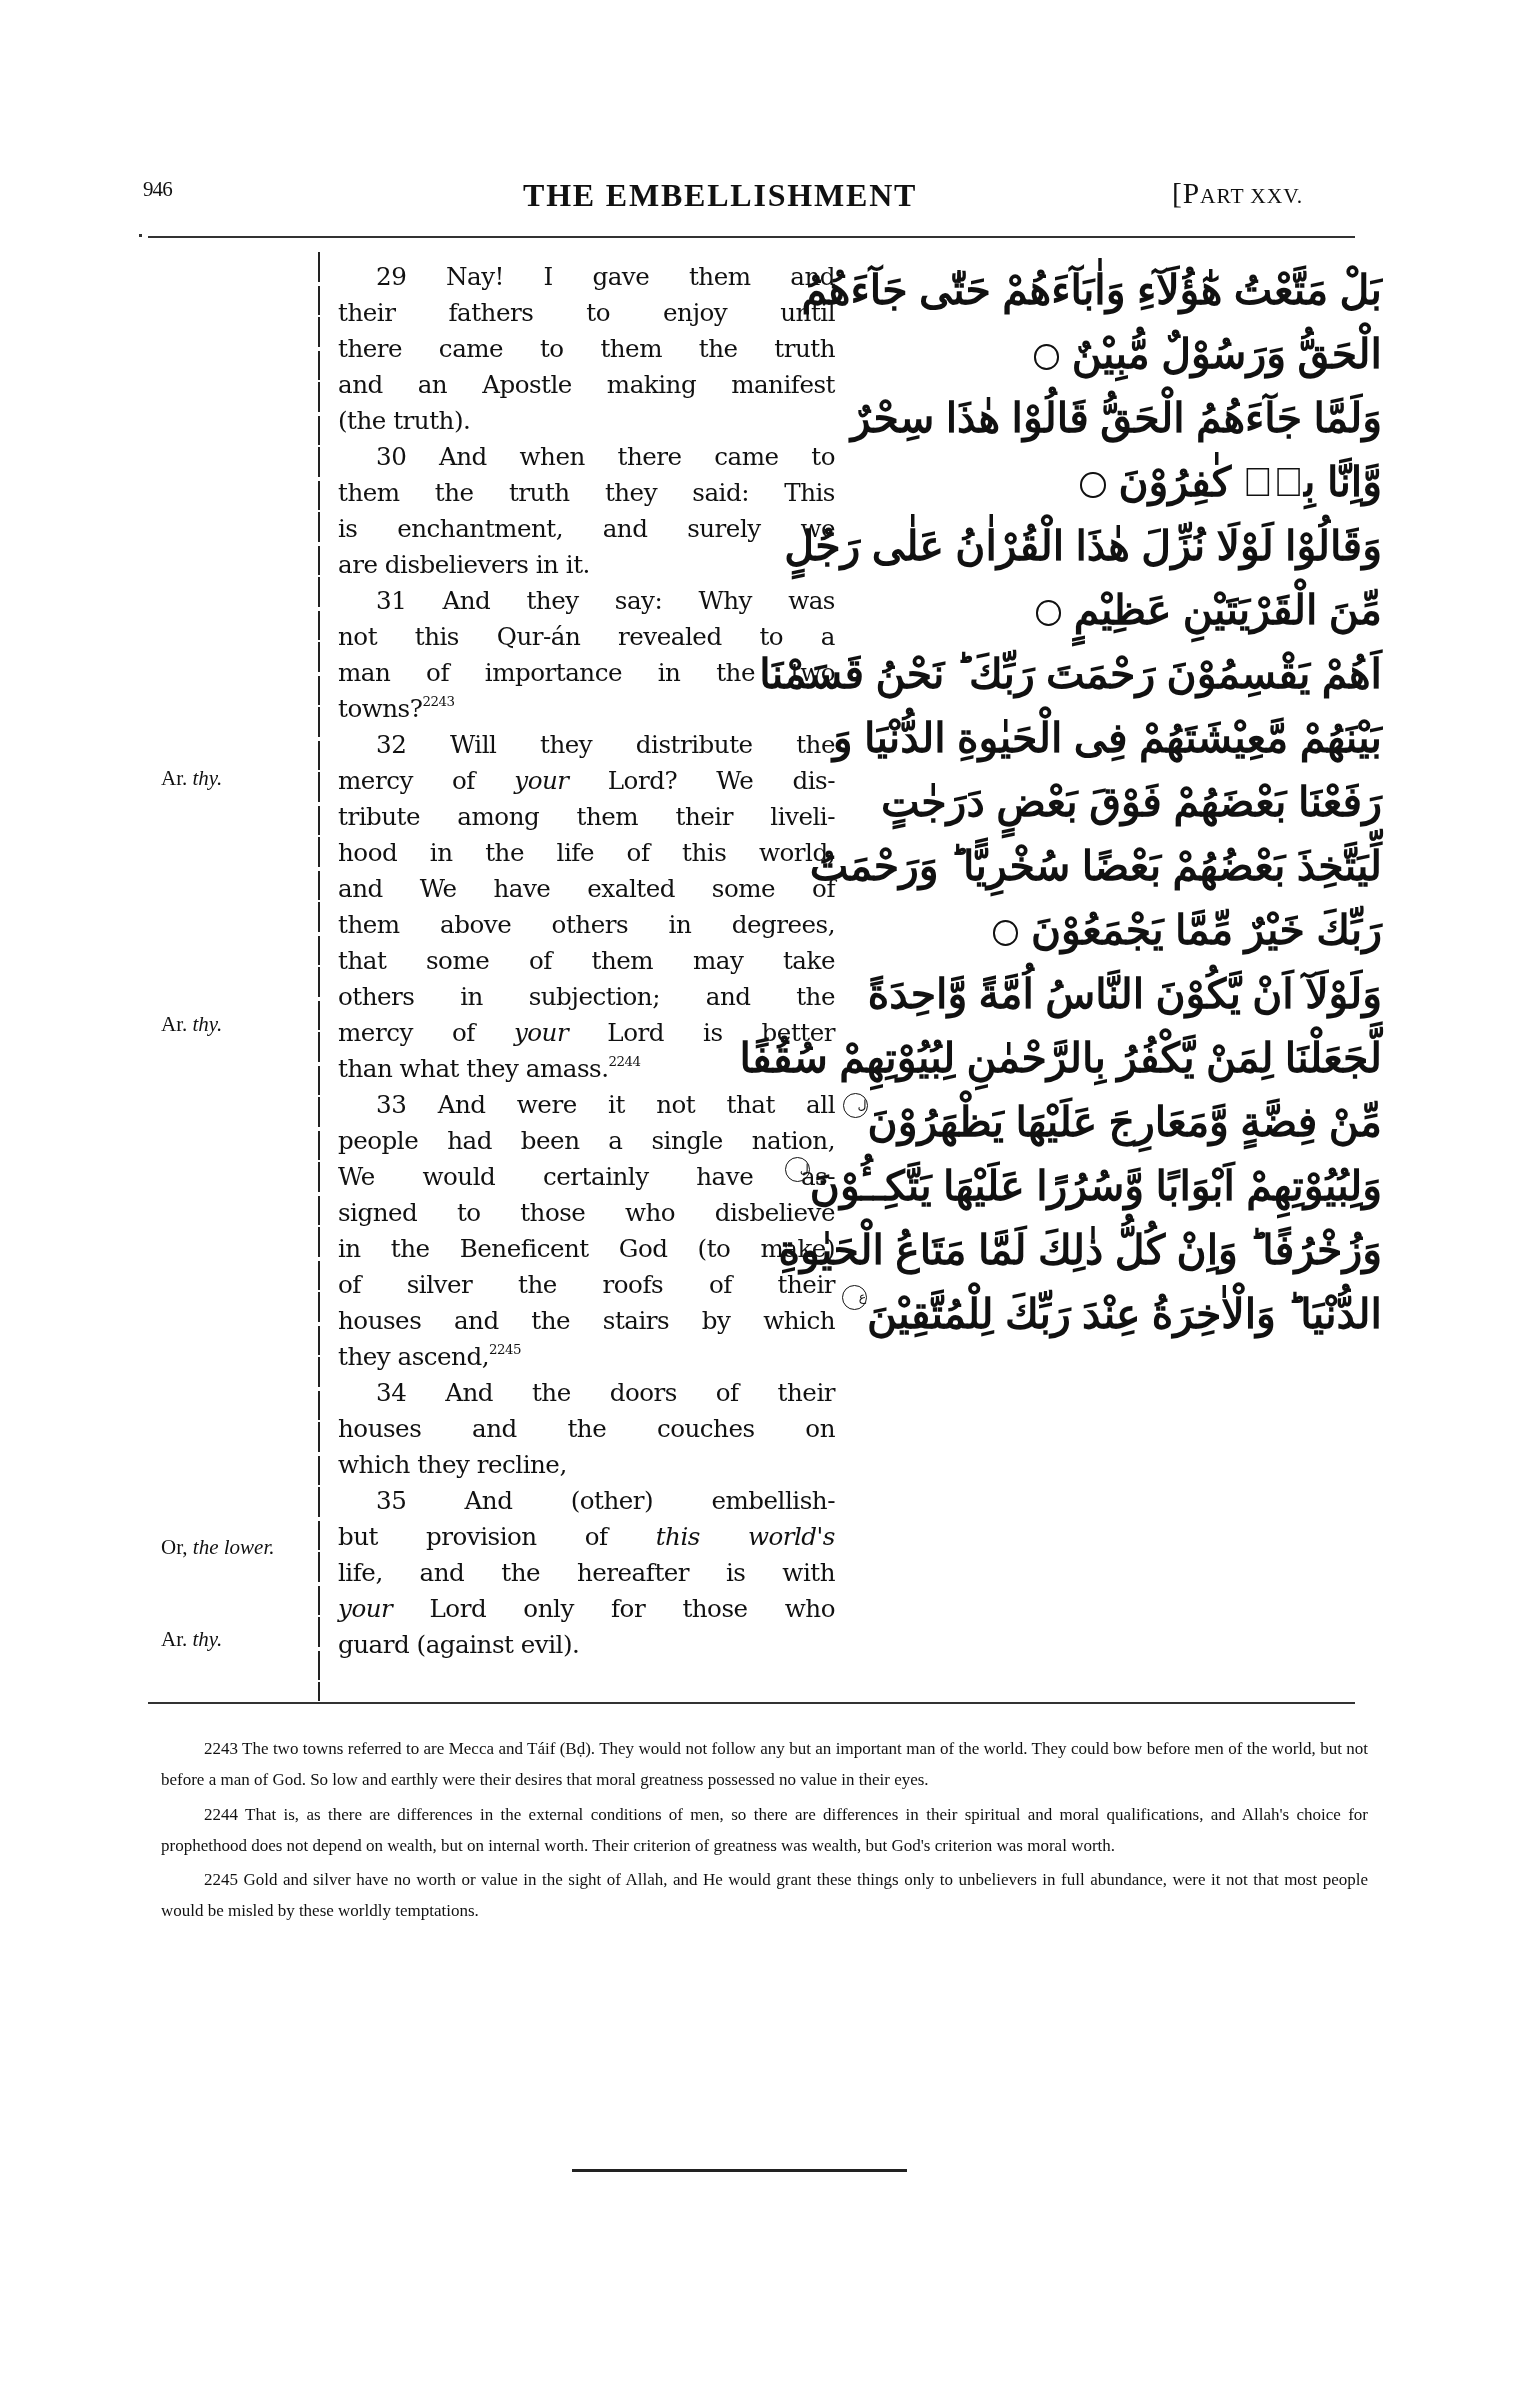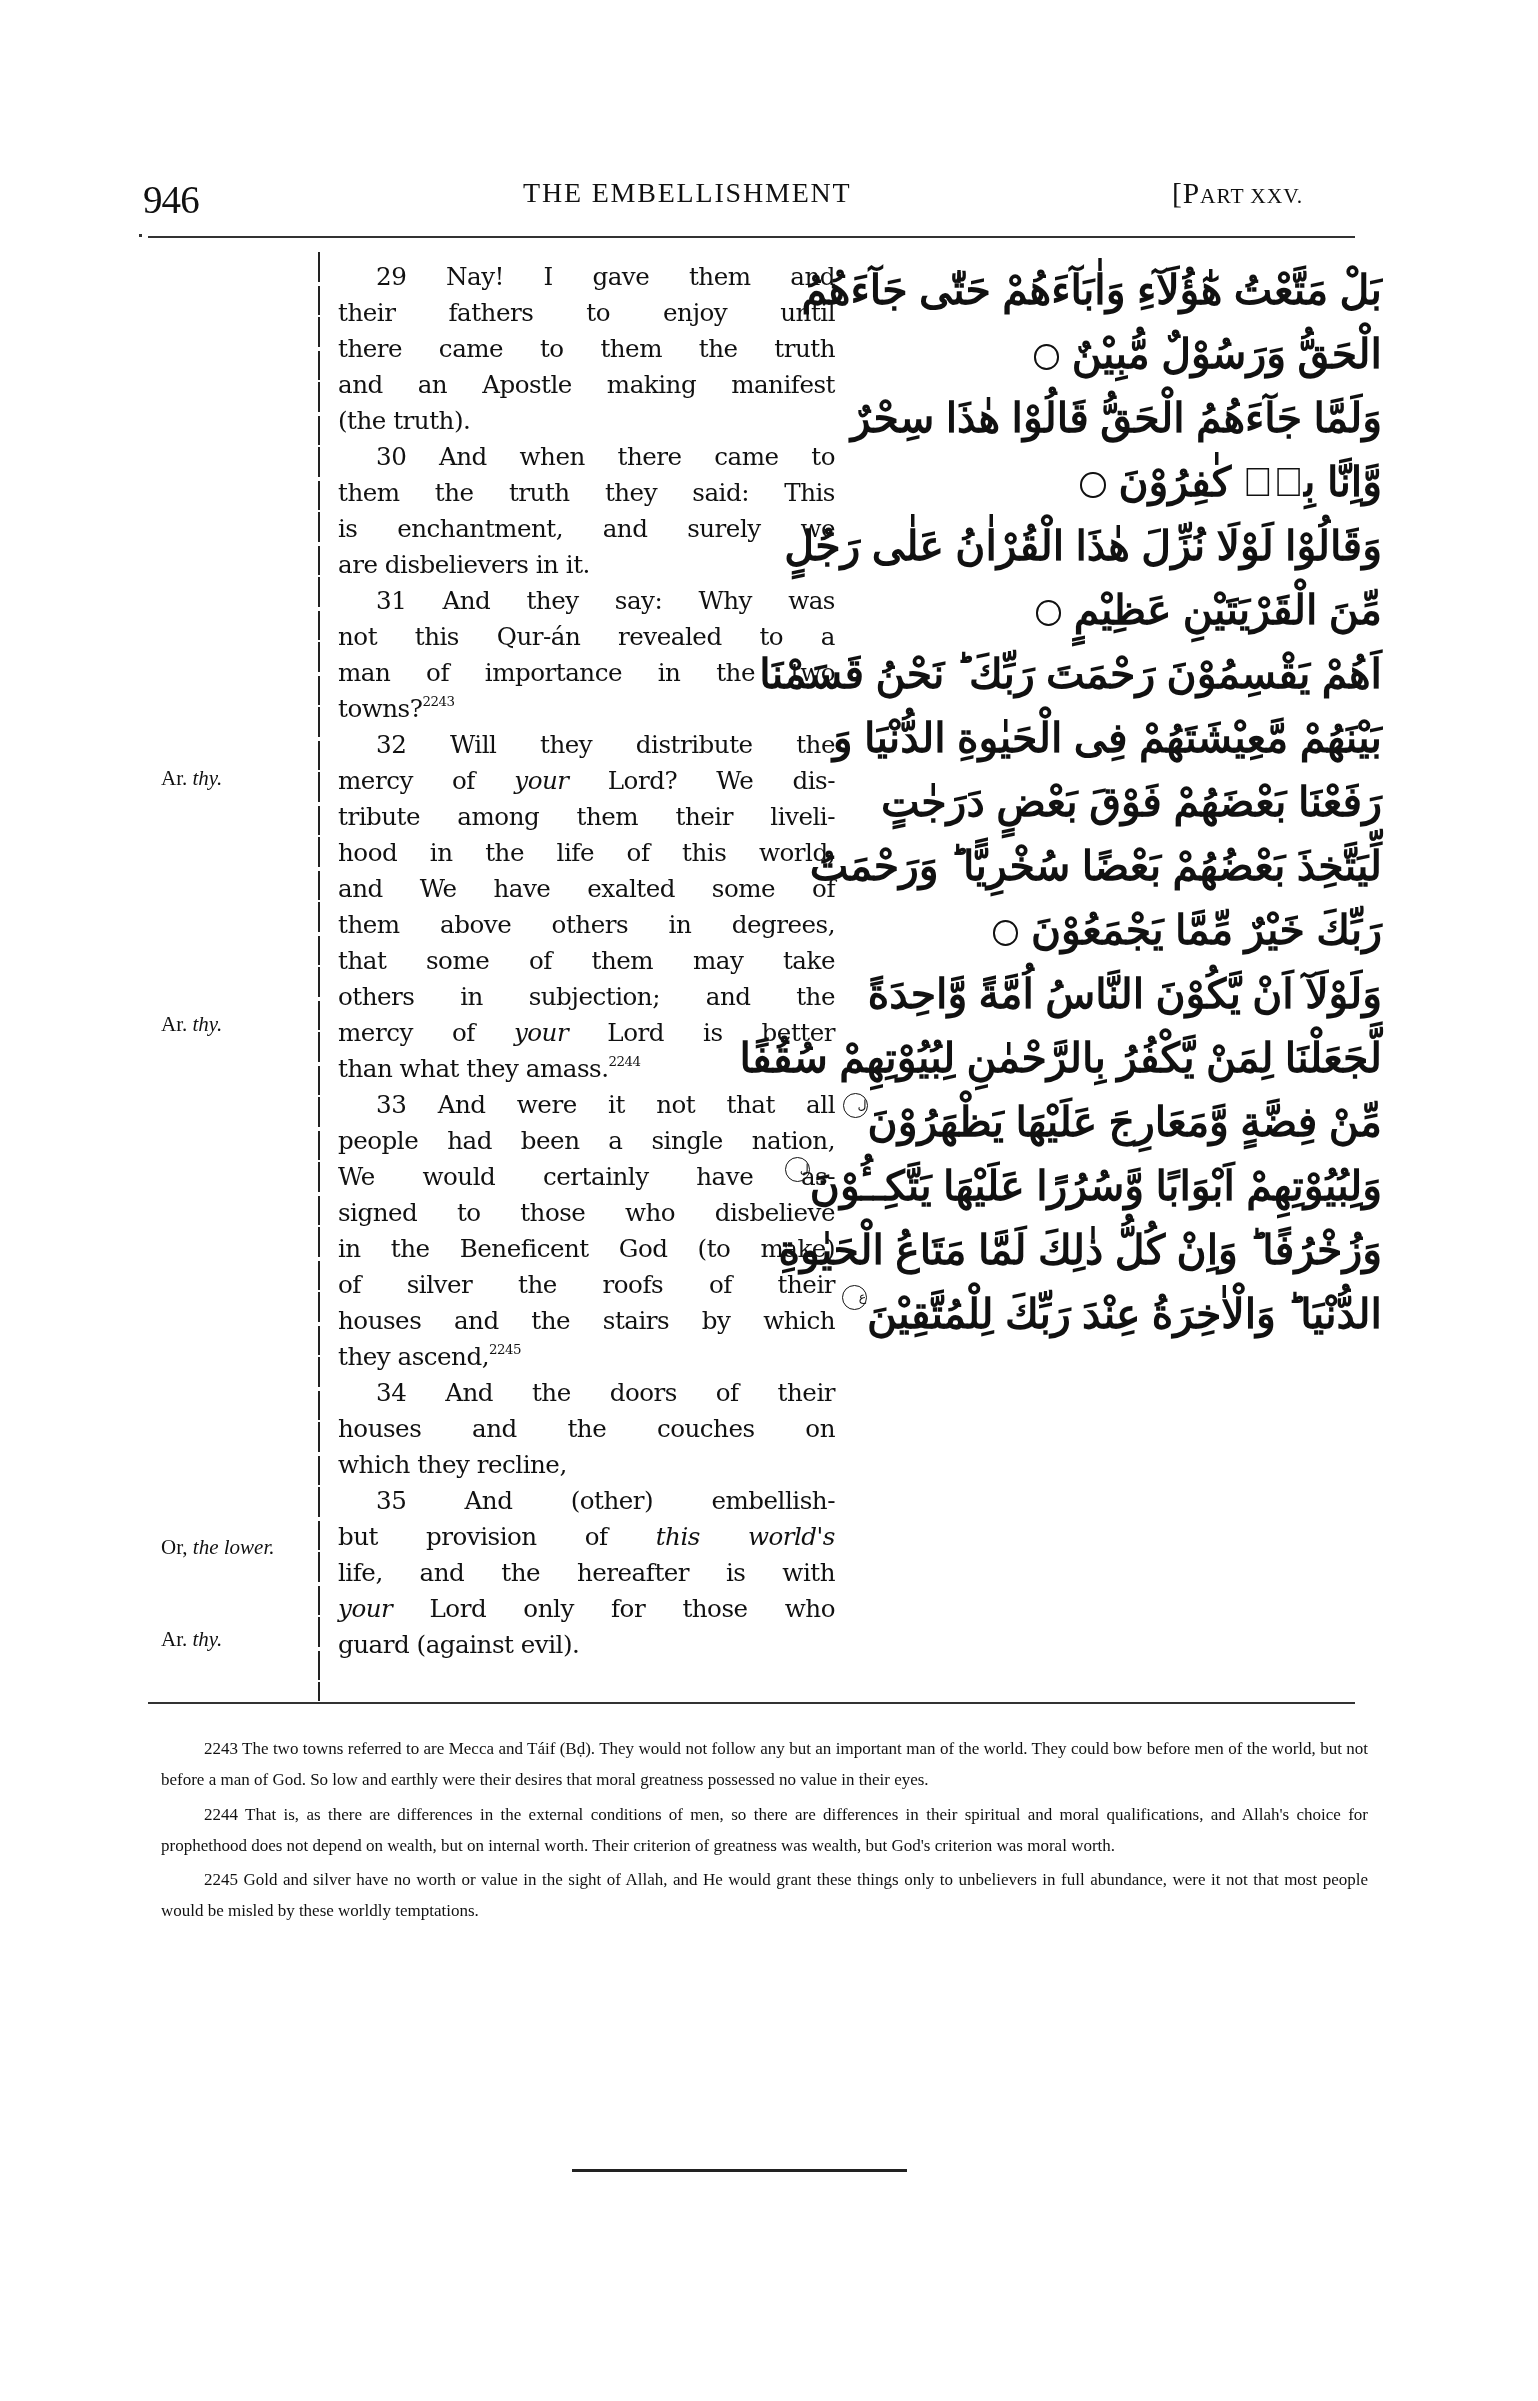--- a/index.html
+++ b/index.html
@@ -1,20 +1,20 @@
 <!DOCTYPE html>
 <html style="font-size:14.3px"><head>
 <meta charset="utf-8">
 <style>
   html, body { margin: 0; padding: 0; background: #ffffff; }
   body { width: 1538px; height: 2401px; position: relative; overflow: hidden; color: #111; font-family: "DejaVu Serif", "Liberation Serif", serif; }
   .abs { position: absolute; }
   
-  .hdr-num { left: 143px; top: 177px; font-size: 39px; font-family: "Liberation Serif", serif; letter-spacing: -0.9px; }
-  .hdr-title { left: 523px; top: 177px; font-size: 28px; font-family: "Liberation Serif", serif; letter-spacing: 1.8px; }
+  .hdr-num { left: 143px; top: 177px; font-size: 21px; font-family: "Liberation Serif", serif; letter-spacing: -0.9px; }
+  .hdr-title { left: 523px; top: 177px; font-size: 32px; font-family: "Liberation Serif", serif; letter-spacing: 1.8px; font-weight: bold; }
   .hdr-part { left: 1172px; top: 177px; font-size: 29.5px; font-family: "Liberation Serif", serif; letter-spacing: 0.9px; }
   .hdr-part .sc { font-size: 21.5px; letter-spacing: 0.9px; }
   .rule-top { left: 148px; top: 236px; width: 1207px; height: 1.8px; background: #333; }
   .rule-top-dot { left: 139px; top: 234px; width: 2.7px; height: 2.7px; background: #333; }
   .vrule { left: 318px; top: 252px; width: 1.8px; height: 1449px; background: repeating-linear-gradient(to bottom, #222 0 30px, transparent 30px 34px, #222 34px 63px, transparent 63px 65px); }
   .rule-bottom { left: 148px; top: 1702px; width: 1207px; height: 1.8px; background: #333; }
   .rule-short { left: 572px; top: 2169px; width: 335px; height: 2.7px; background: #222; }
 
   
   .margin { left: 161px; width: 134px; font-family: "Liberation Serif", serif; font-size: 21px; line-height: 18px; }

